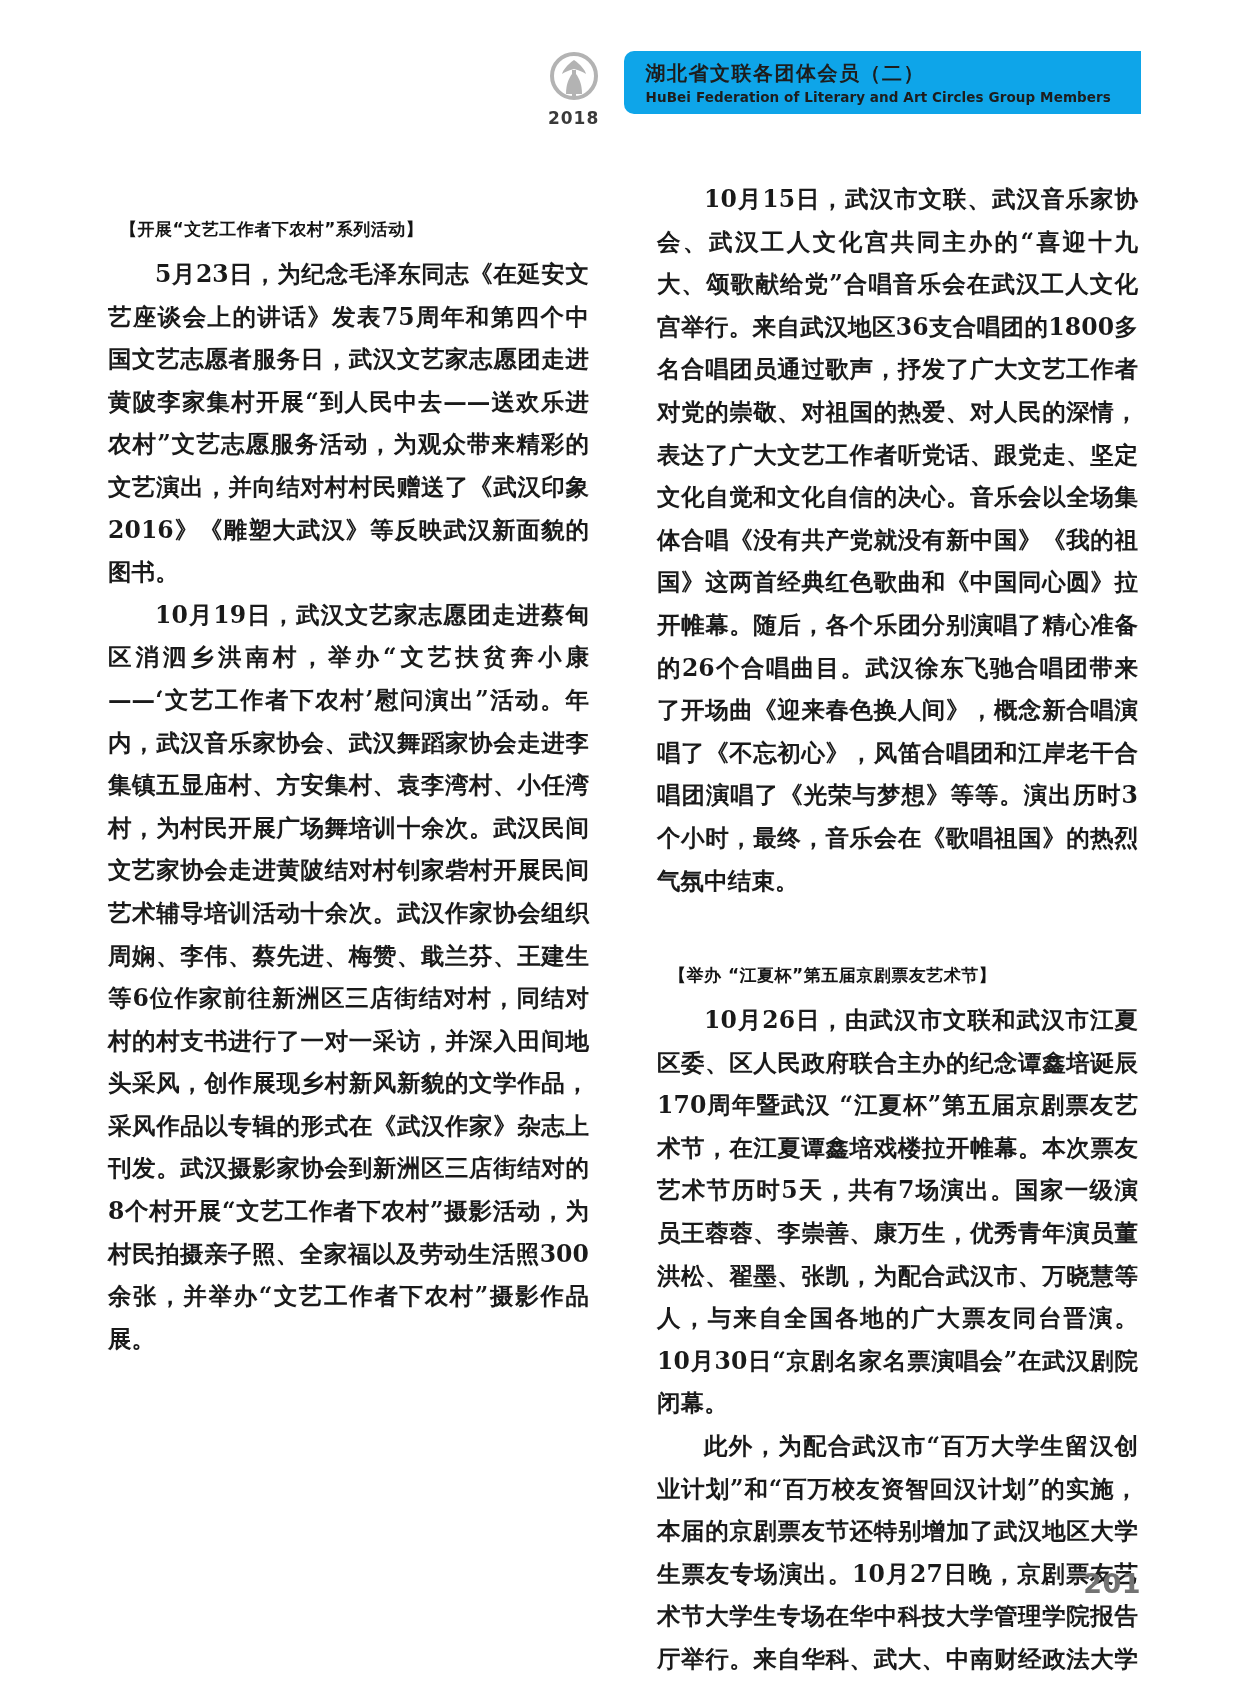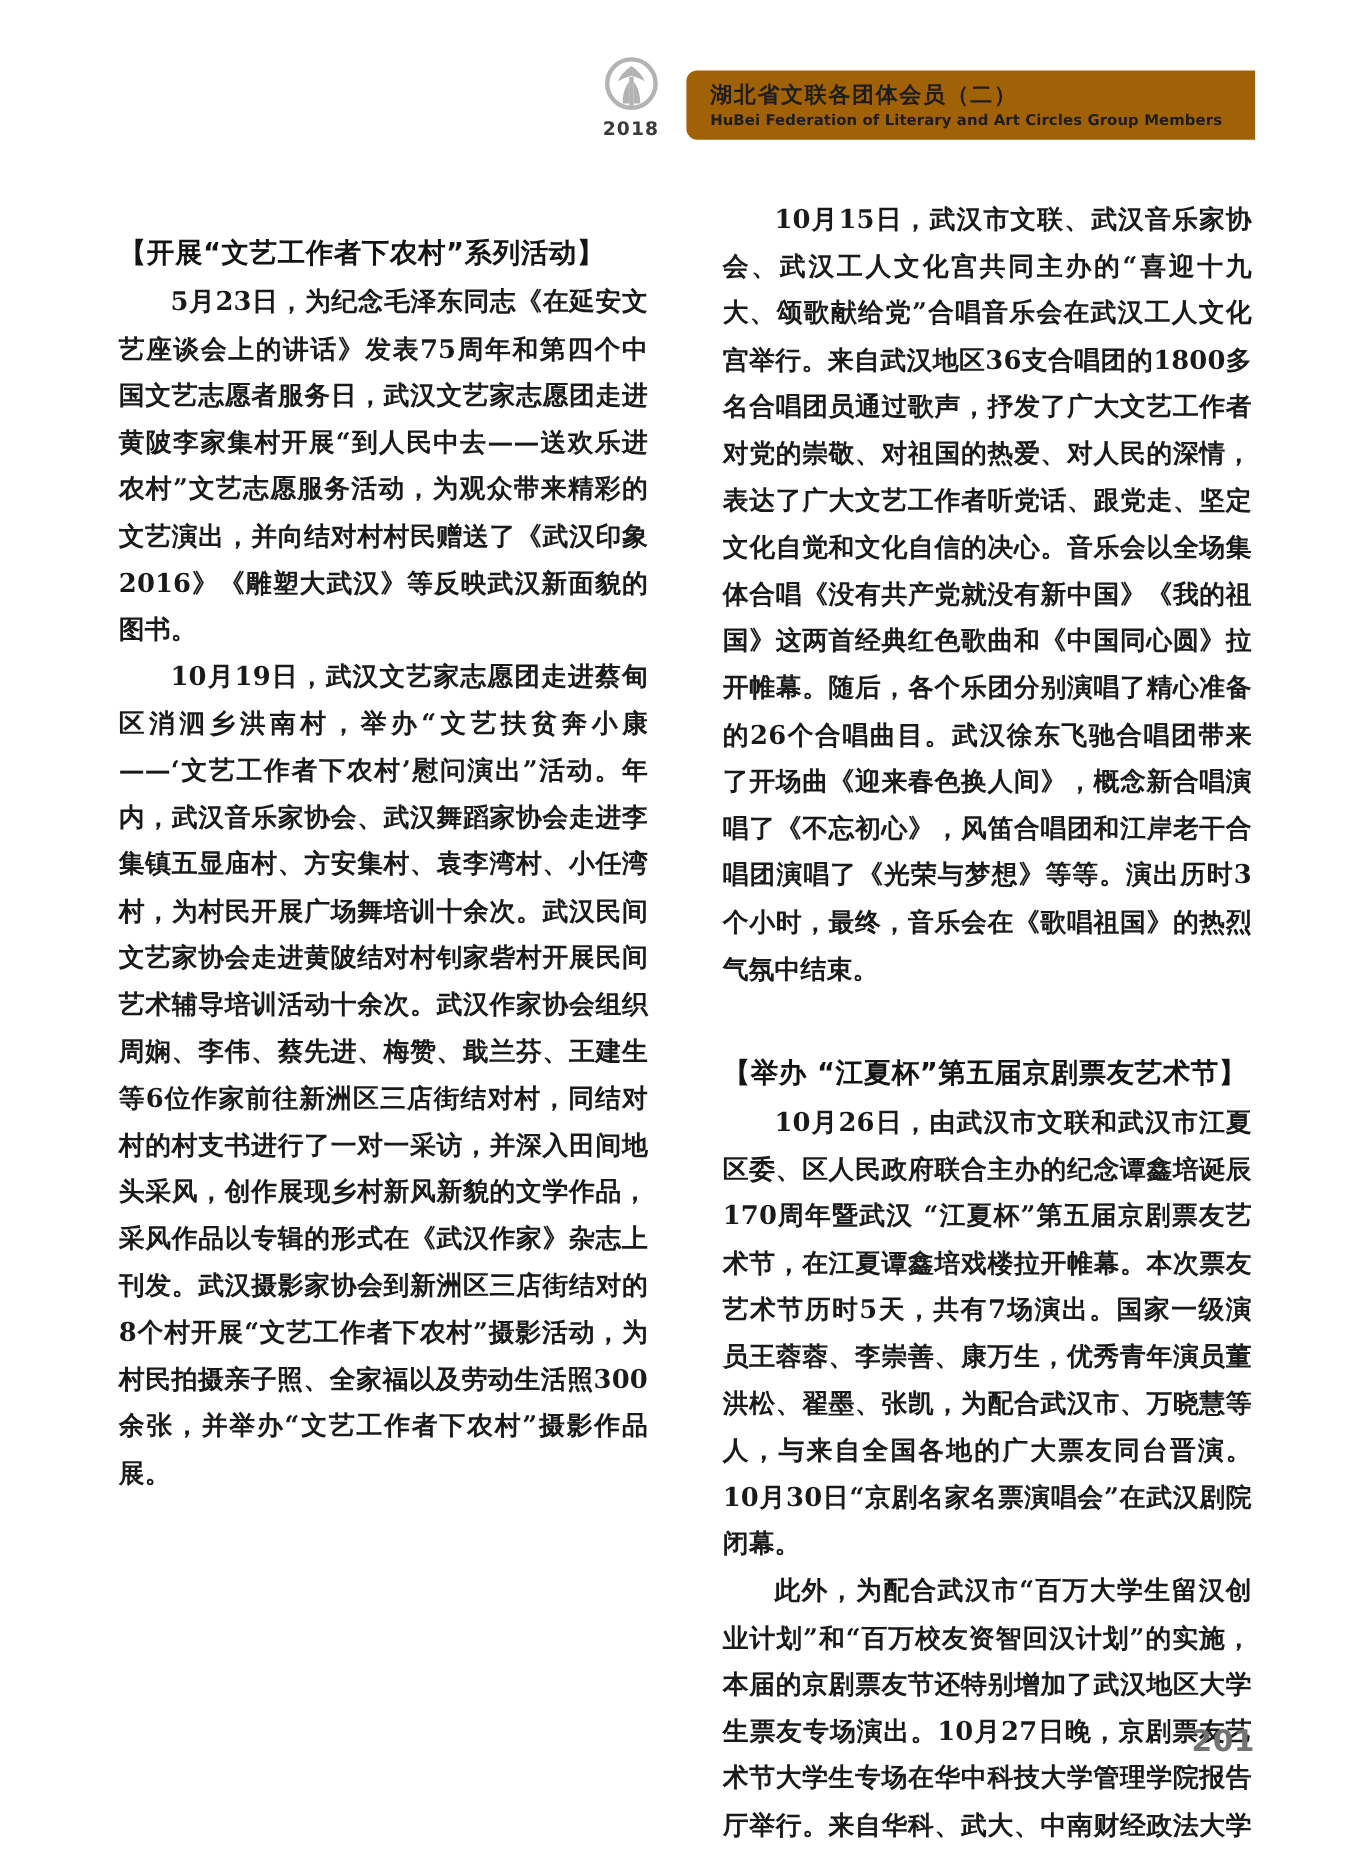--- a/index.html
+++ b/index.html
@@ -54,25 +54,25 @@
   }
   .logo-year {
     margin-top: 2px;
     font-family: "DejaVu Sans", sans-serif;
     font-weight: 700;
     font-size: 17px;
     letter-spacing: 1px;
     color: #3a3a3a;
   }
   .header-title-box {
-    background: #a16207;
+    background: #0ea5e9;
     border-radius: 10px 0 0 10px;
     padding: 10px 30px 9px 22px;
     min-width: 430px;
-    margin-top: 16px;
+    margin-top: 3px;
   }
   .header-title-cn {
     font-family: "DejaVu Sans", sans-serif;
     font-weight: 700;
     font-size: 20px;
     letter-spacing: 1.5px;
     color: #1d1d1d;
     line-height: 1.25;
     white-space: nowrap;
   }
@@ -112,22 +112,22 @@
     font-family: "DejaVu Serif", "Liberation Serif", serif;
   }
   p.para.noindent {
     text-indent: 0;
   }
   p.para + p.para {
     margin-top: 0;
   }
 
   h2.section-head {
-    margin: 30px 0 2px 0;
-    font-size: 25px;
+    margin: 30px 0 2px 12px;
+    font-size: 17px;
     line-height: 43px;
     font-weight: 700;
     font-family: "DejaVu Sans", "Liberation Sans", sans-serif;
     letter-spacing: 0.5px;
     color: #141414;
     text-align: justify;
     text-justify: inter-ideograph;
   }
   h2.section-head.gap-big {
     margin-top: 52px;

